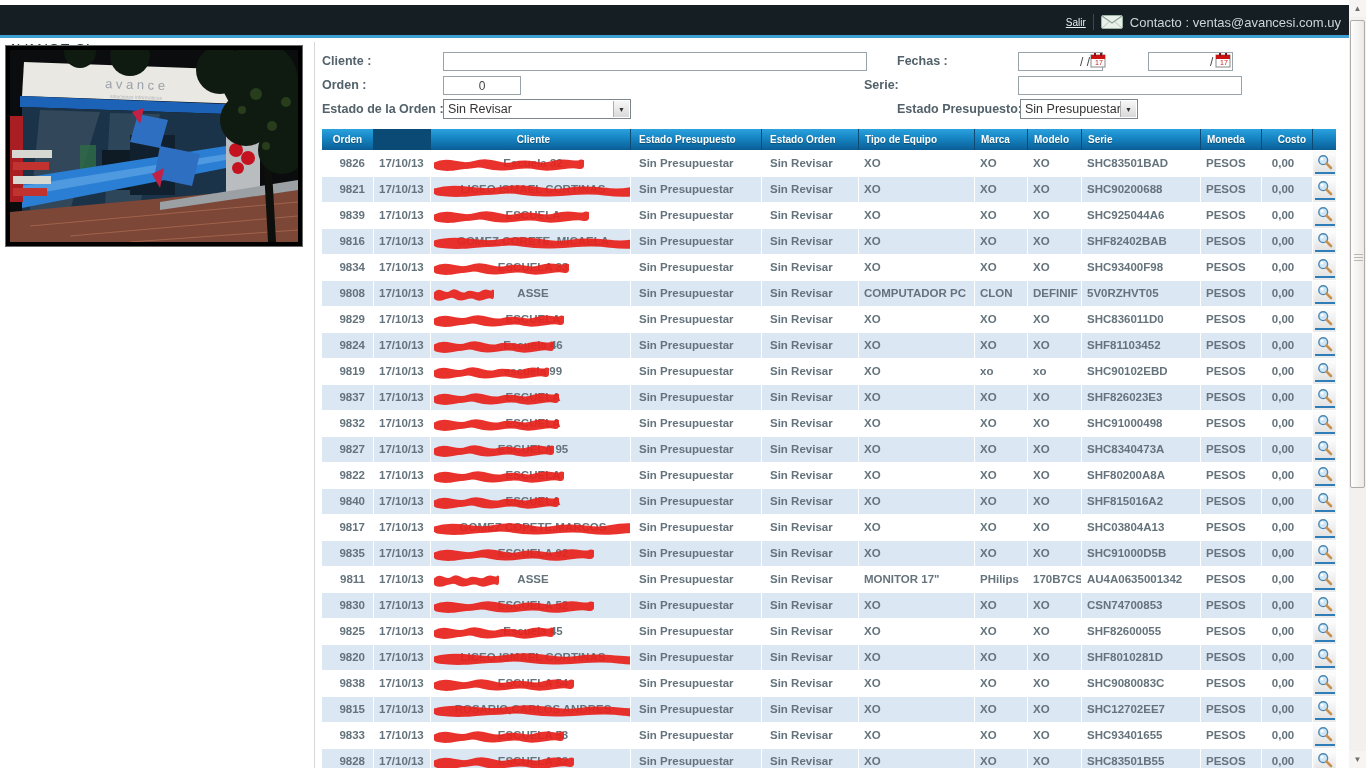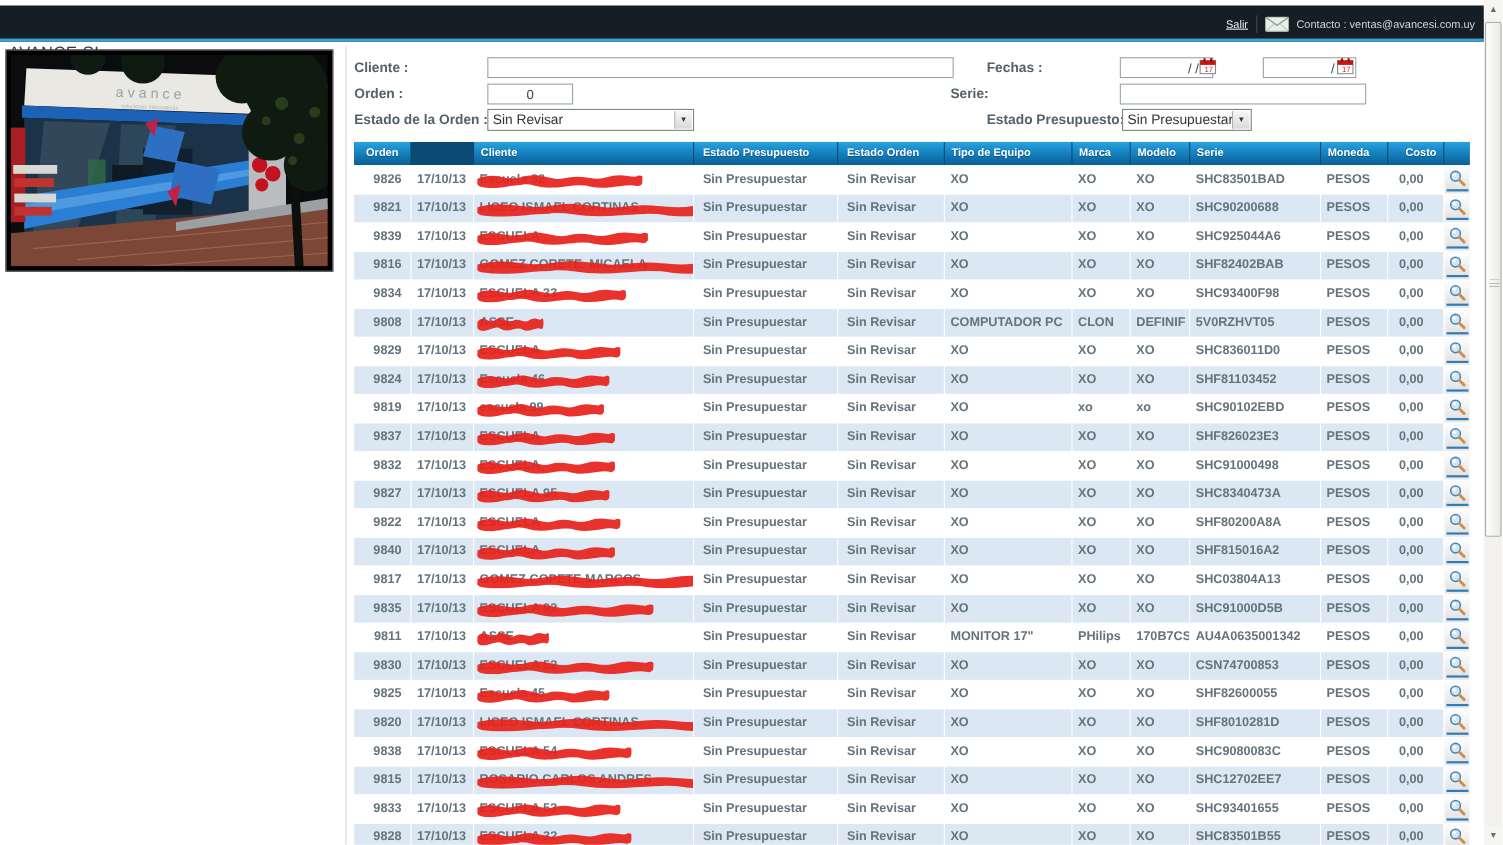--- a/index.html
+++ b/index.html
@@ -8,21 +8,21 @@
   .stage { position:relative; width:1366px; height:768px; }
 
   
   .topbar { position:absolute; left:0; top:5px; width:1349px; height:33px;
             background:#151f23; border-bottom:3px solid #3d9fd3; }
   .brand  { position:absolute; left:8px; top:7px; font-size:15px; color:#27393f;
             letter-spacing:.5px;margin-top:28px; }
   .topbar-right { position:absolute; right:8px; bottom:5px; display:flex; align-items:center; gap:7px; }
   .salir { color:#e9eff1; font-size:10px; text-decoration:underline; cursor:pointer; }
   .tb-sep { width:1px; height:16px; background:#3c4a4f; }
-  .contact { color:#ccd6da; font-size:10px; }
+  .contact { color:#ccd6da; font-size:13px; }
 
   
   .photo-frame { position:absolute; left:5px; top:45px; width:298px; height:202px;
                  background:#000; border:1px solid #6a6a6a; padding:4px; }
   .photo-frame svg { display:block; width:288px; height:192px; }
 
   .v-divider { position:absolute; left:314px; top:42px; width:1px; height:726px; background:#d8d8d8; }
 
   
   .filters { position:absolute; left:322px; top:45px; width:1014px; height:80px; font-size:12.5px; }
@@ -47,21 +47,21 @@
         text-shadow:0 1px 1px rgba(0,0,0,.35); }
   .tbody { margin-top:1px; }
   .tr { display:flex; gap:1px; height:25px; margin-bottom:1px; }
   .td { background:#fff; color:#64737c; font-size:11.5px; font-weight:bold;
         line-height:25px; white-space:nowrap; overflow:hidden; padding-left:5px; }
   .tr.alt .td { background:#dbe7f2; }
   .td.lupa-cell { background:linear-gradient(#fbfbfb,#e9e9e9) !important; padding:0;
                   display:flex; align-items:center; justify-content:center; }
   .c0{width:51px; text-align:right; padding-right:8px; padding-left:0;}
   .c1{width:56px;}
-  .c2{width:199px; position:relative;}
+  .c2{width:199px; position:relative;text-align:center;}
   .c3{width:130px; padding-left:8px;}
   .c4{width:96px;  padding-left:8px;}
   .c5{width:115px;}
   .c6{width:52px;}
   .c7{width:53px;}
   .c8{width:118px;}
   .c9{width:60px;}
   .c10{width:50px; text-align:center; padding-right:8px; padding-left:0;}
   .c11{width:23px;}
   .th.c0 { text-align:center; padding:0; }

